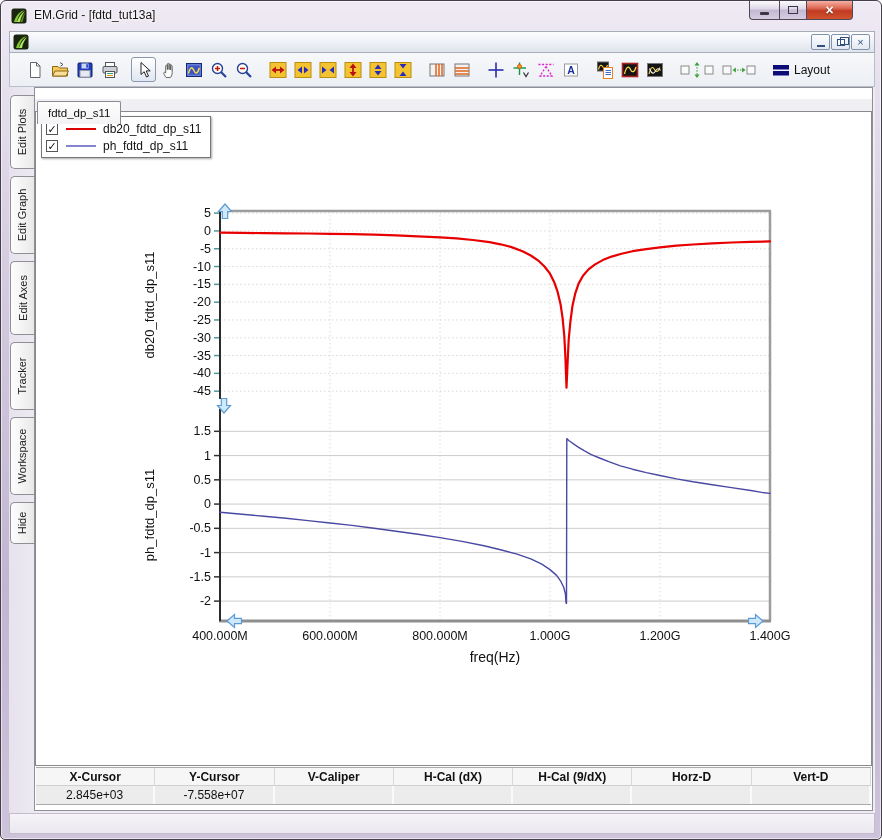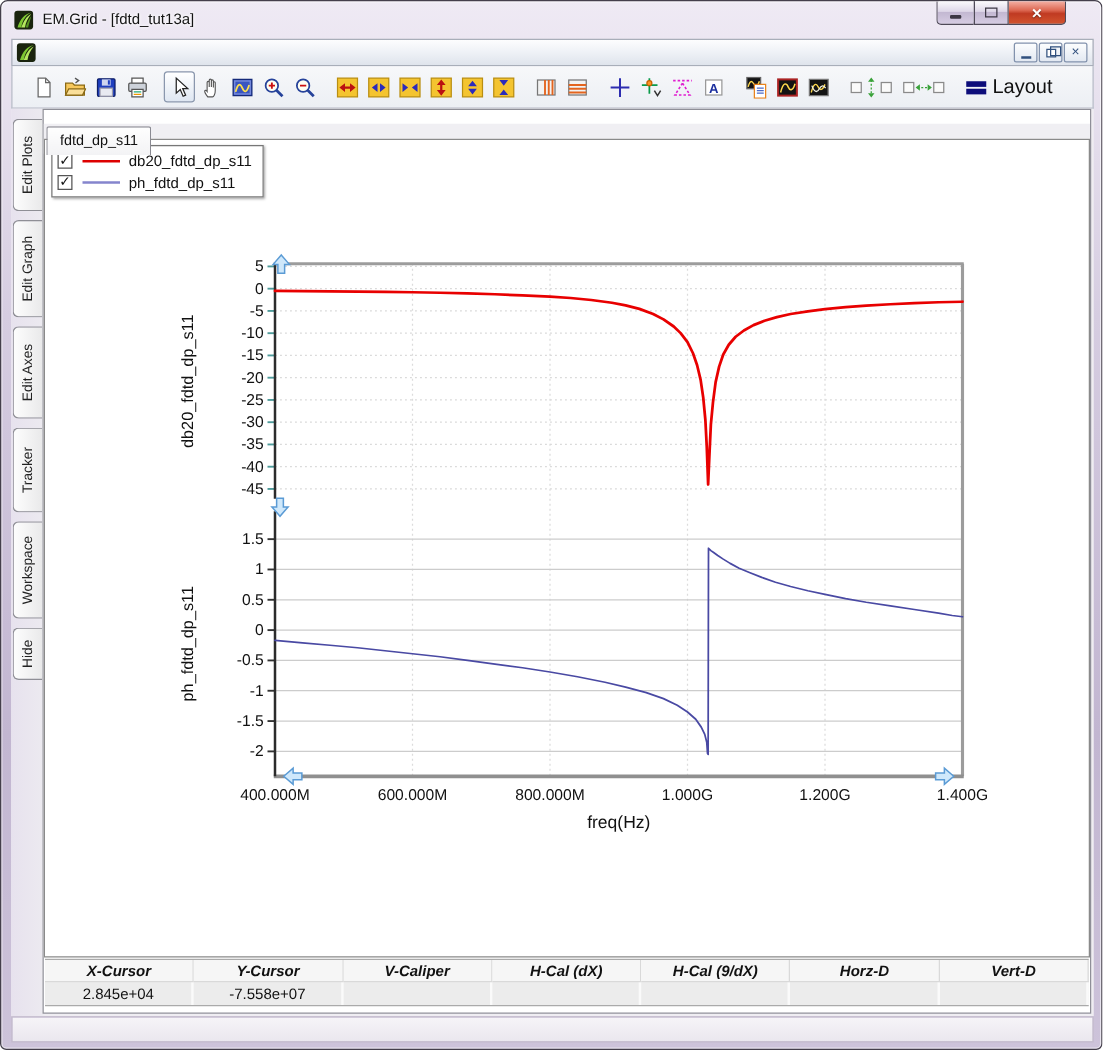--- a/index.html
+++ b/index.html
@@ -43,21 +43,21 @@
     border:1px solid #31507e;}
   
   #toolbar{position:absolute;left:8px;top:52px;width:866px;height:34px;
     background:linear-gradient(#f7f8fa,#eceff4);border:1px solid #b9bfc9;border-top:none;
     display:flex;align-items:center;padding-left:12px;overflow:hidden;white-space:nowrap;}
   .tbtn{width:25px;height:25px;display:inline-flex;align-items:center;justify-content:center;
     border:1px solid transparent;border-radius:3px;flex:0 0 auto;}
   .tbtn.selected{border-color:#8a97ad;background:linear-gradient(#ffffff,#dfe7f2);}
   .tbtn.wide{width:42px;}
   .tbtn.layoutbtn{width:auto;padding:0 2px;}
-  .layout-label{font-size:16px;color:#111;margin-left:4px;}
+  .layout-label{font-size:12px;color:#111;margin-left:4px;}
   .tgap{width:9px;flex:0 0 auto;}
   
   #main{position:absolute;left:8px;top:86px;width:866px;height:726px;background:#efedf2;}
   #side-strip{position:absolute;left:0;top:0;width:26px;height:100%;
     background:linear-gradient(90deg,#e7e2ee,#eceaf0);}
   .side-tab{position:absolute;left:1px;width:24px;border:1px solid #8f8f96;border-right:none;
     border-radius:5px 0 0 5px;background:linear-gradient(90deg,#fdfdfd,#e9e9ea);
     display:flex;align-items:center;justify-content:center;}
   .side-tab span{transform:rotate(-90deg);white-space:nowrap;font-size:11px;color:#222;}
   #panel{position:absolute;left:25px;top:0;width:839px;height:724px;background:#ffffff;
@@ -76,21 +76,21 @@
   .legend-row{display:flex;align-items:center;height:17px;}
   .cb{width:12px;height:12px;border:1px solid #555;background:#fff;font-size:11px;
     line-height:10px;text-align:center;color:#111;flex:0 0 auto;}
   .legend-line{width:30px;height:0;border-top-width:2px;border-top-style:solid;margin:0 7px 0 8px;}
   .legend-label{font-size:12px;color:#111;}
   
   #cursor-table{position:absolute;left:1px;top:679px;width:835px;border-top:1px solid #aaa;
     border-bottom:1px solid #aaa;}
   .ct-row{display:grid;grid-template-columns:repeat(7,1fr);}
   .ct-h{height:18px;background:#f6f6f6;border-right:1px solid #d9d9d9;border-bottom:1px solid #cfcfcf;
-    font-size:12px;font-weight:bold;color:#111;display:flex;align-items:center;justify-content:center;font-style:italic;}
+    font-size:12px;font-weight:bold;color:#111;display:flex;align-items:center;justify-content:center;}
   .ct-v{height:18px;background:#ececec;border-right:2px solid #fafafa;
     font-size:12px;color:#111;display:flex;align-items:center;justify-content:center;}
   
   #status-strip{position:absolute;left:8px;top:812px;width:866px;height:21px;
     background:linear-gradient(#f6f4f8,#eae7ee);border:1px solid #c4bccd;}
 </style>
 </head>
 <body>
 
 <div id="window">
@@ -460,21 +460,21 @@
         <div class="ct-row" id="ct-head">
             <div class="ct-h">X-Cursor</div>
             <div class="ct-h">Y-Cursor</div>
             <div class="ct-h">V-Caliper</div>
             <div class="ct-h">H-Cal (dX)</div>
             <div class="ct-h">H-Cal (9/dX)</div>
             <div class="ct-h">Horz-D</div>
             <div class="ct-h">Vert-D</div>
           </div>
         <div class="ct-row" id="ct-vals">
-            <div class="ct-v">2.845e+04</div>
+            <div class="ct-v">2.845e+03</div>
             <div class="ct-v">-7.558e+07</div>
             <div class="ct-v"></div>
             <div class="ct-v"></div>
             <div class="ct-v"></div>
             <div class="ct-v"></div>
             <div class="ct-v"></div>
           </div>
       </div>
     </div>
   </div>

